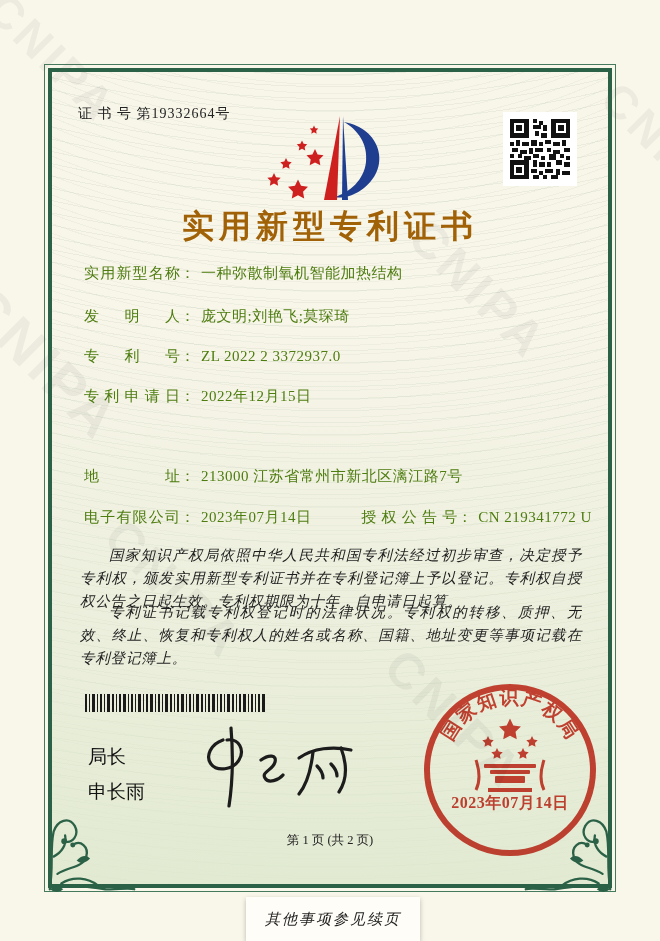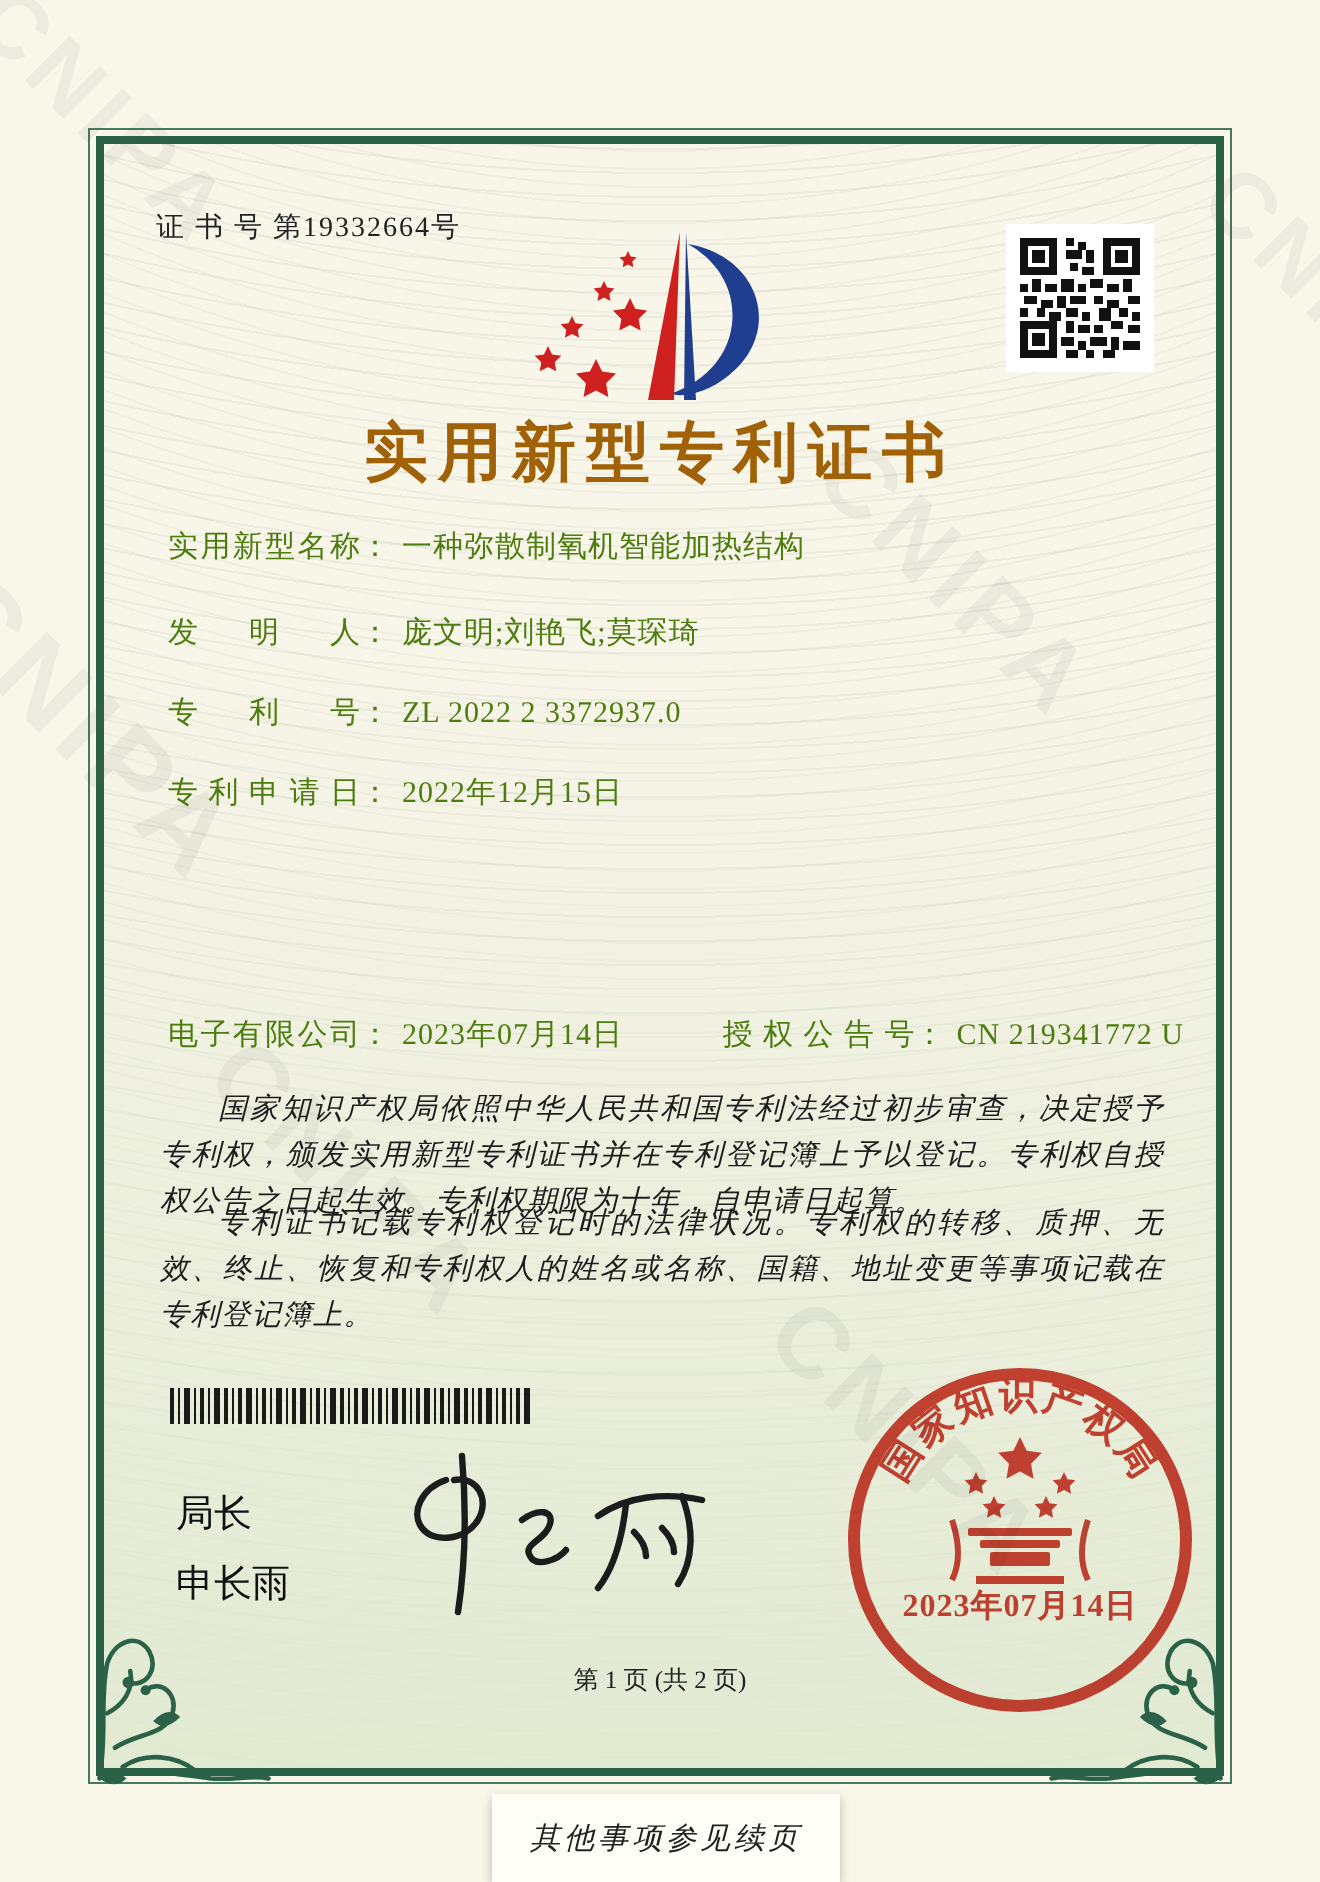--- a/index.html
+++ b/index.html
@@ -161,20 +161,23 @@
     <span class="flab">实用新型名称</span><span class="fcolon">：</span><span class="fval">一种弥散制氧机智能加热结构</span>
   </div>
   <div class="frow" style="top:307px">
     <span class="flab">发明人</span><span class="fcolon">：</span><span class="fval">庞文明;刘艳飞;莫琛琦</span>
   </div>
   <div class="frow" style="top:347px">
     <span class="flab">专利号</span><span class="fcolon">：</span><span class="fval">ZL 2022 2 3372937.0</span>
   </div>
   <div class="frow" style="top:387px">
     <span class="flab">专利申请日</span><span class="fcolon">：</span><span class="fval">2022年12月15日</span>
+  </div>
+  <div class="frow" style="top:467px">
+    <span class="flab">地址</span><span class="fcolon">：</span><span class="fval">213000 江苏省常州市新北区漓江路7号</span>
   </div>
   <div class="frow" style="top:508px">
     <span class="flab">电子有限公司</span><span class="fcolon">：</span><span class="fval">2023年07月14日</span>
     <span class="flab second">授权公告号</span><span class="fcolon">：</span><span class="fval">CN 219341772 U</span>
   </div>
 
   <div class="para" style="top:601px">专利证书记载专利权登记时的法律状况。专利权的转移、质押、无效、终止、恢复和专利权人的姓名或名称、国籍、地址变更等事项记载在专利登记簿上。</div>
   <div class="para" style="top:544px">国家知识产权局依照中华人民共和国专利法经过初步审查，决定授予专利权，颁发实用新型专利证书并在专利登记簿上予以登记。专利权自授权公告之日起生效。专利权期限为十年，自申请日起算。</div>
 
   <svg class="barcode" width="180" height="18" viewBox="0 0 180 18">

